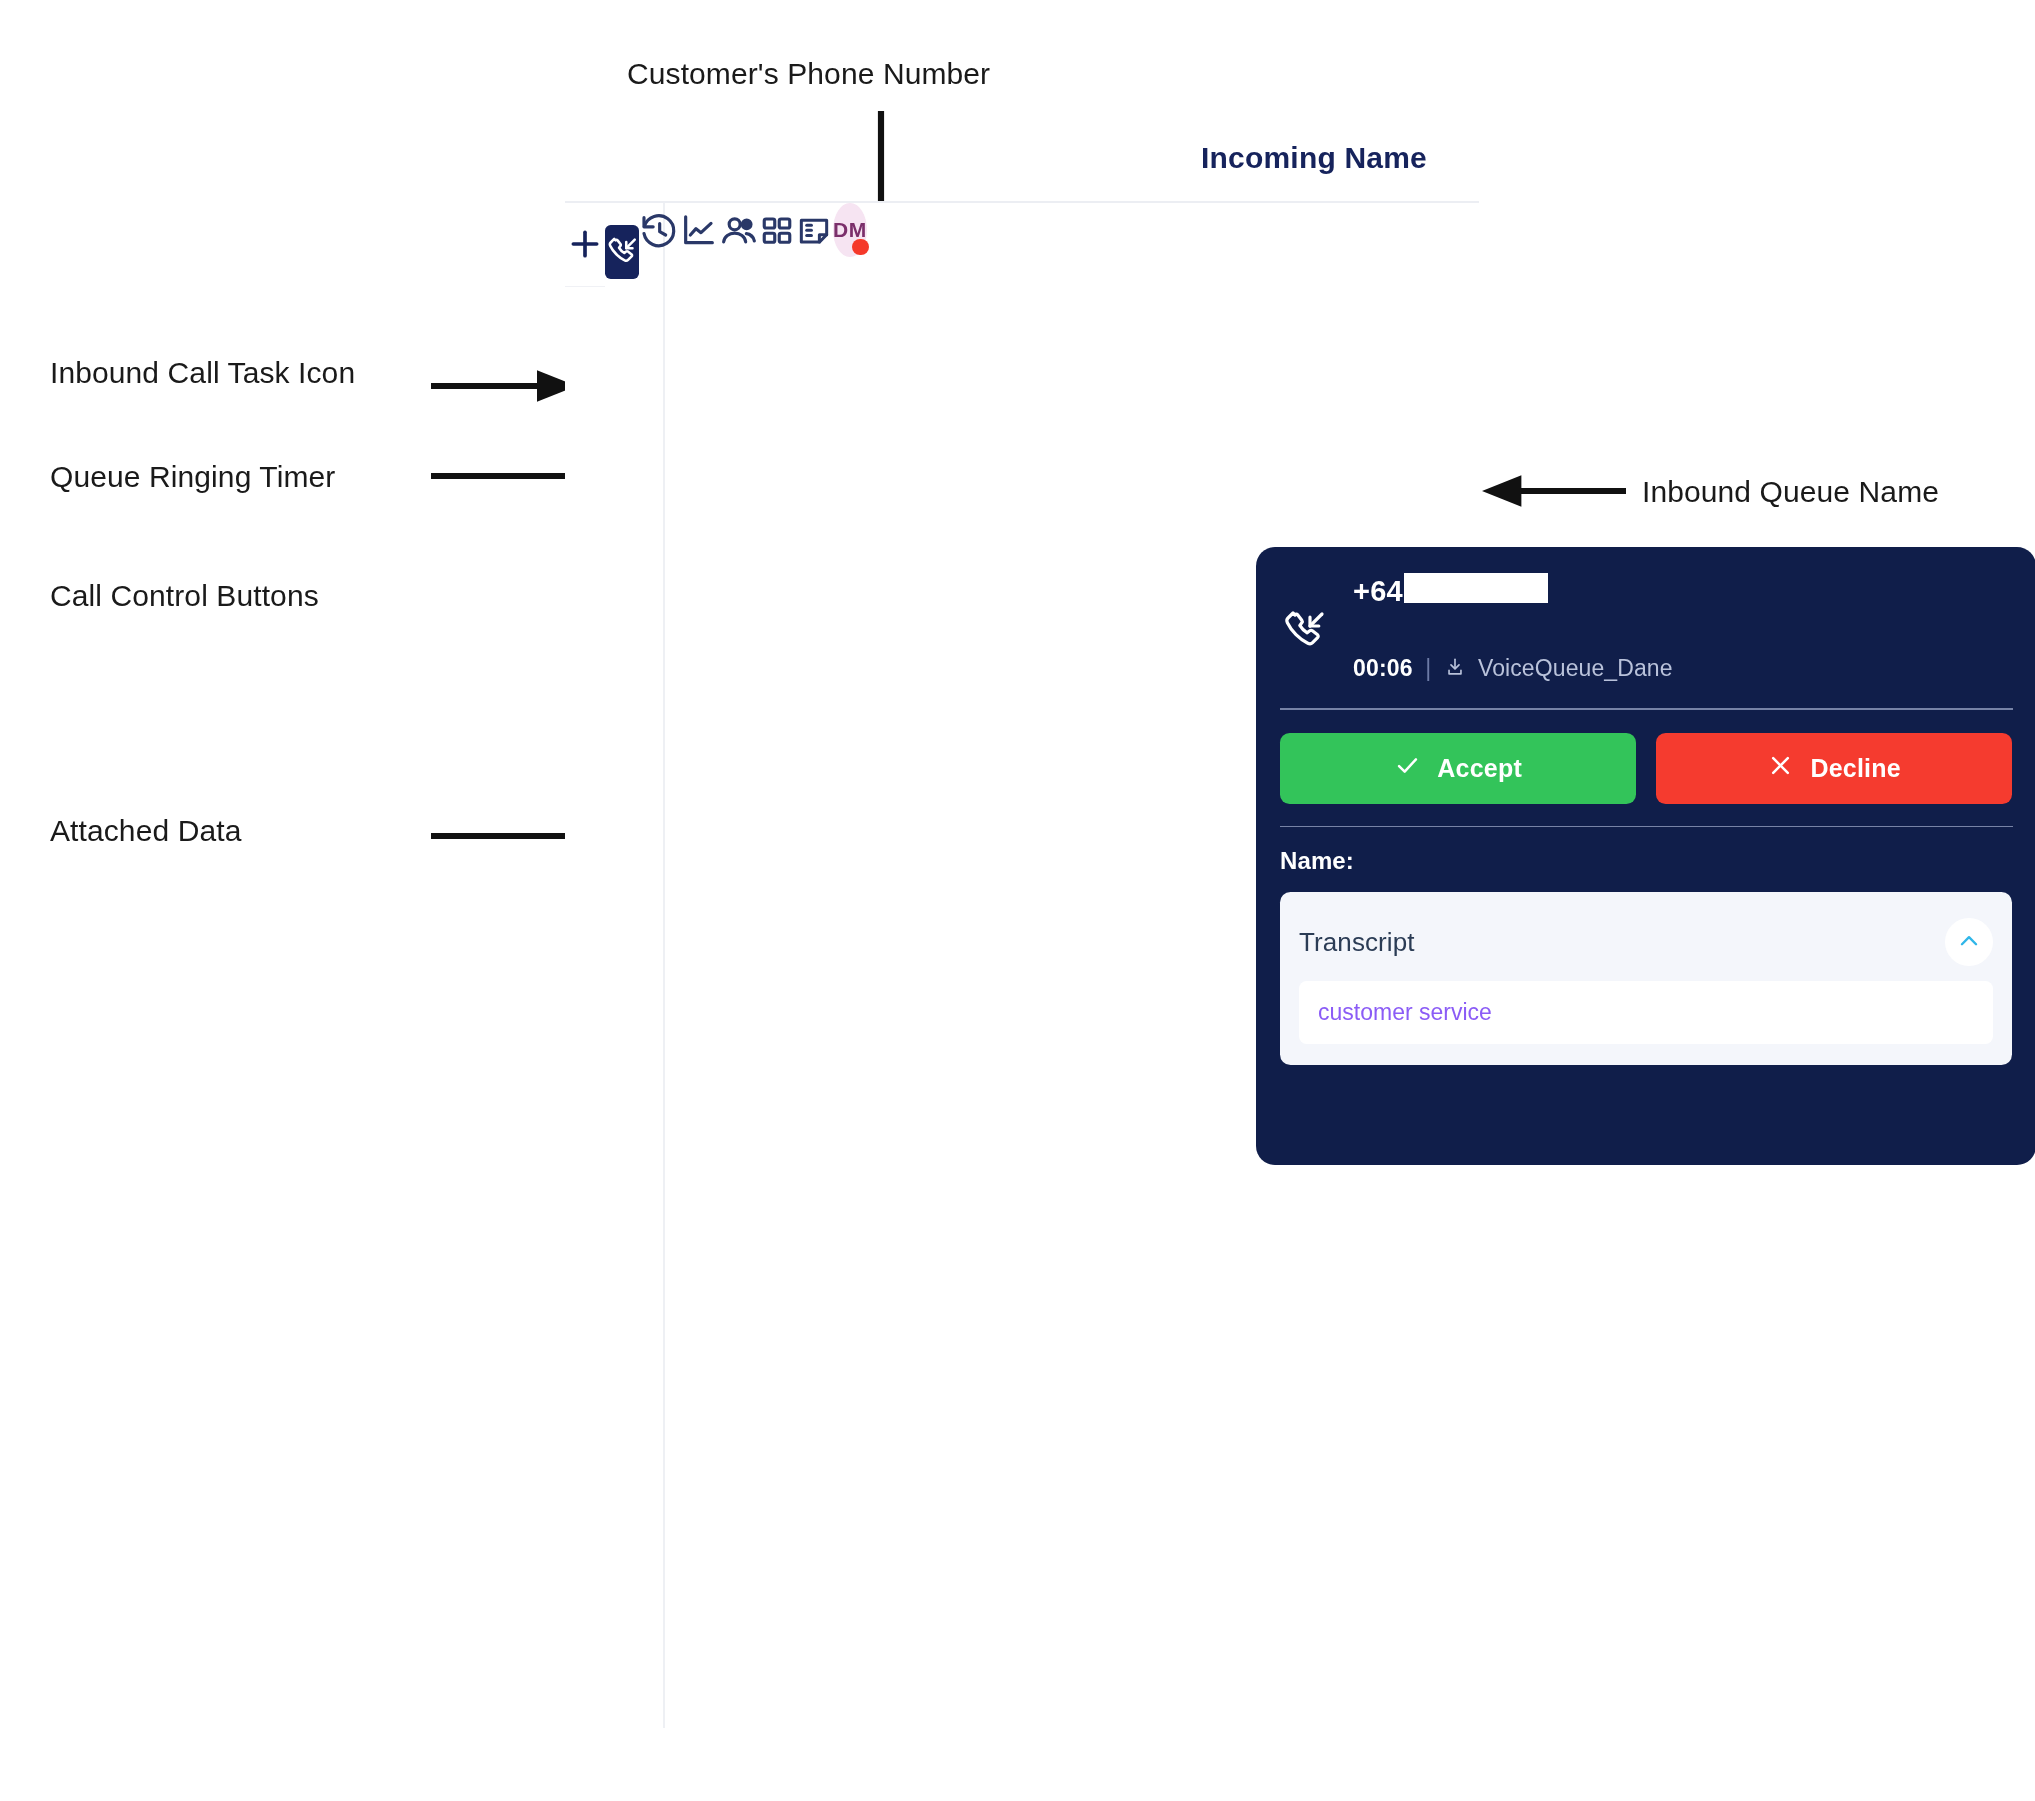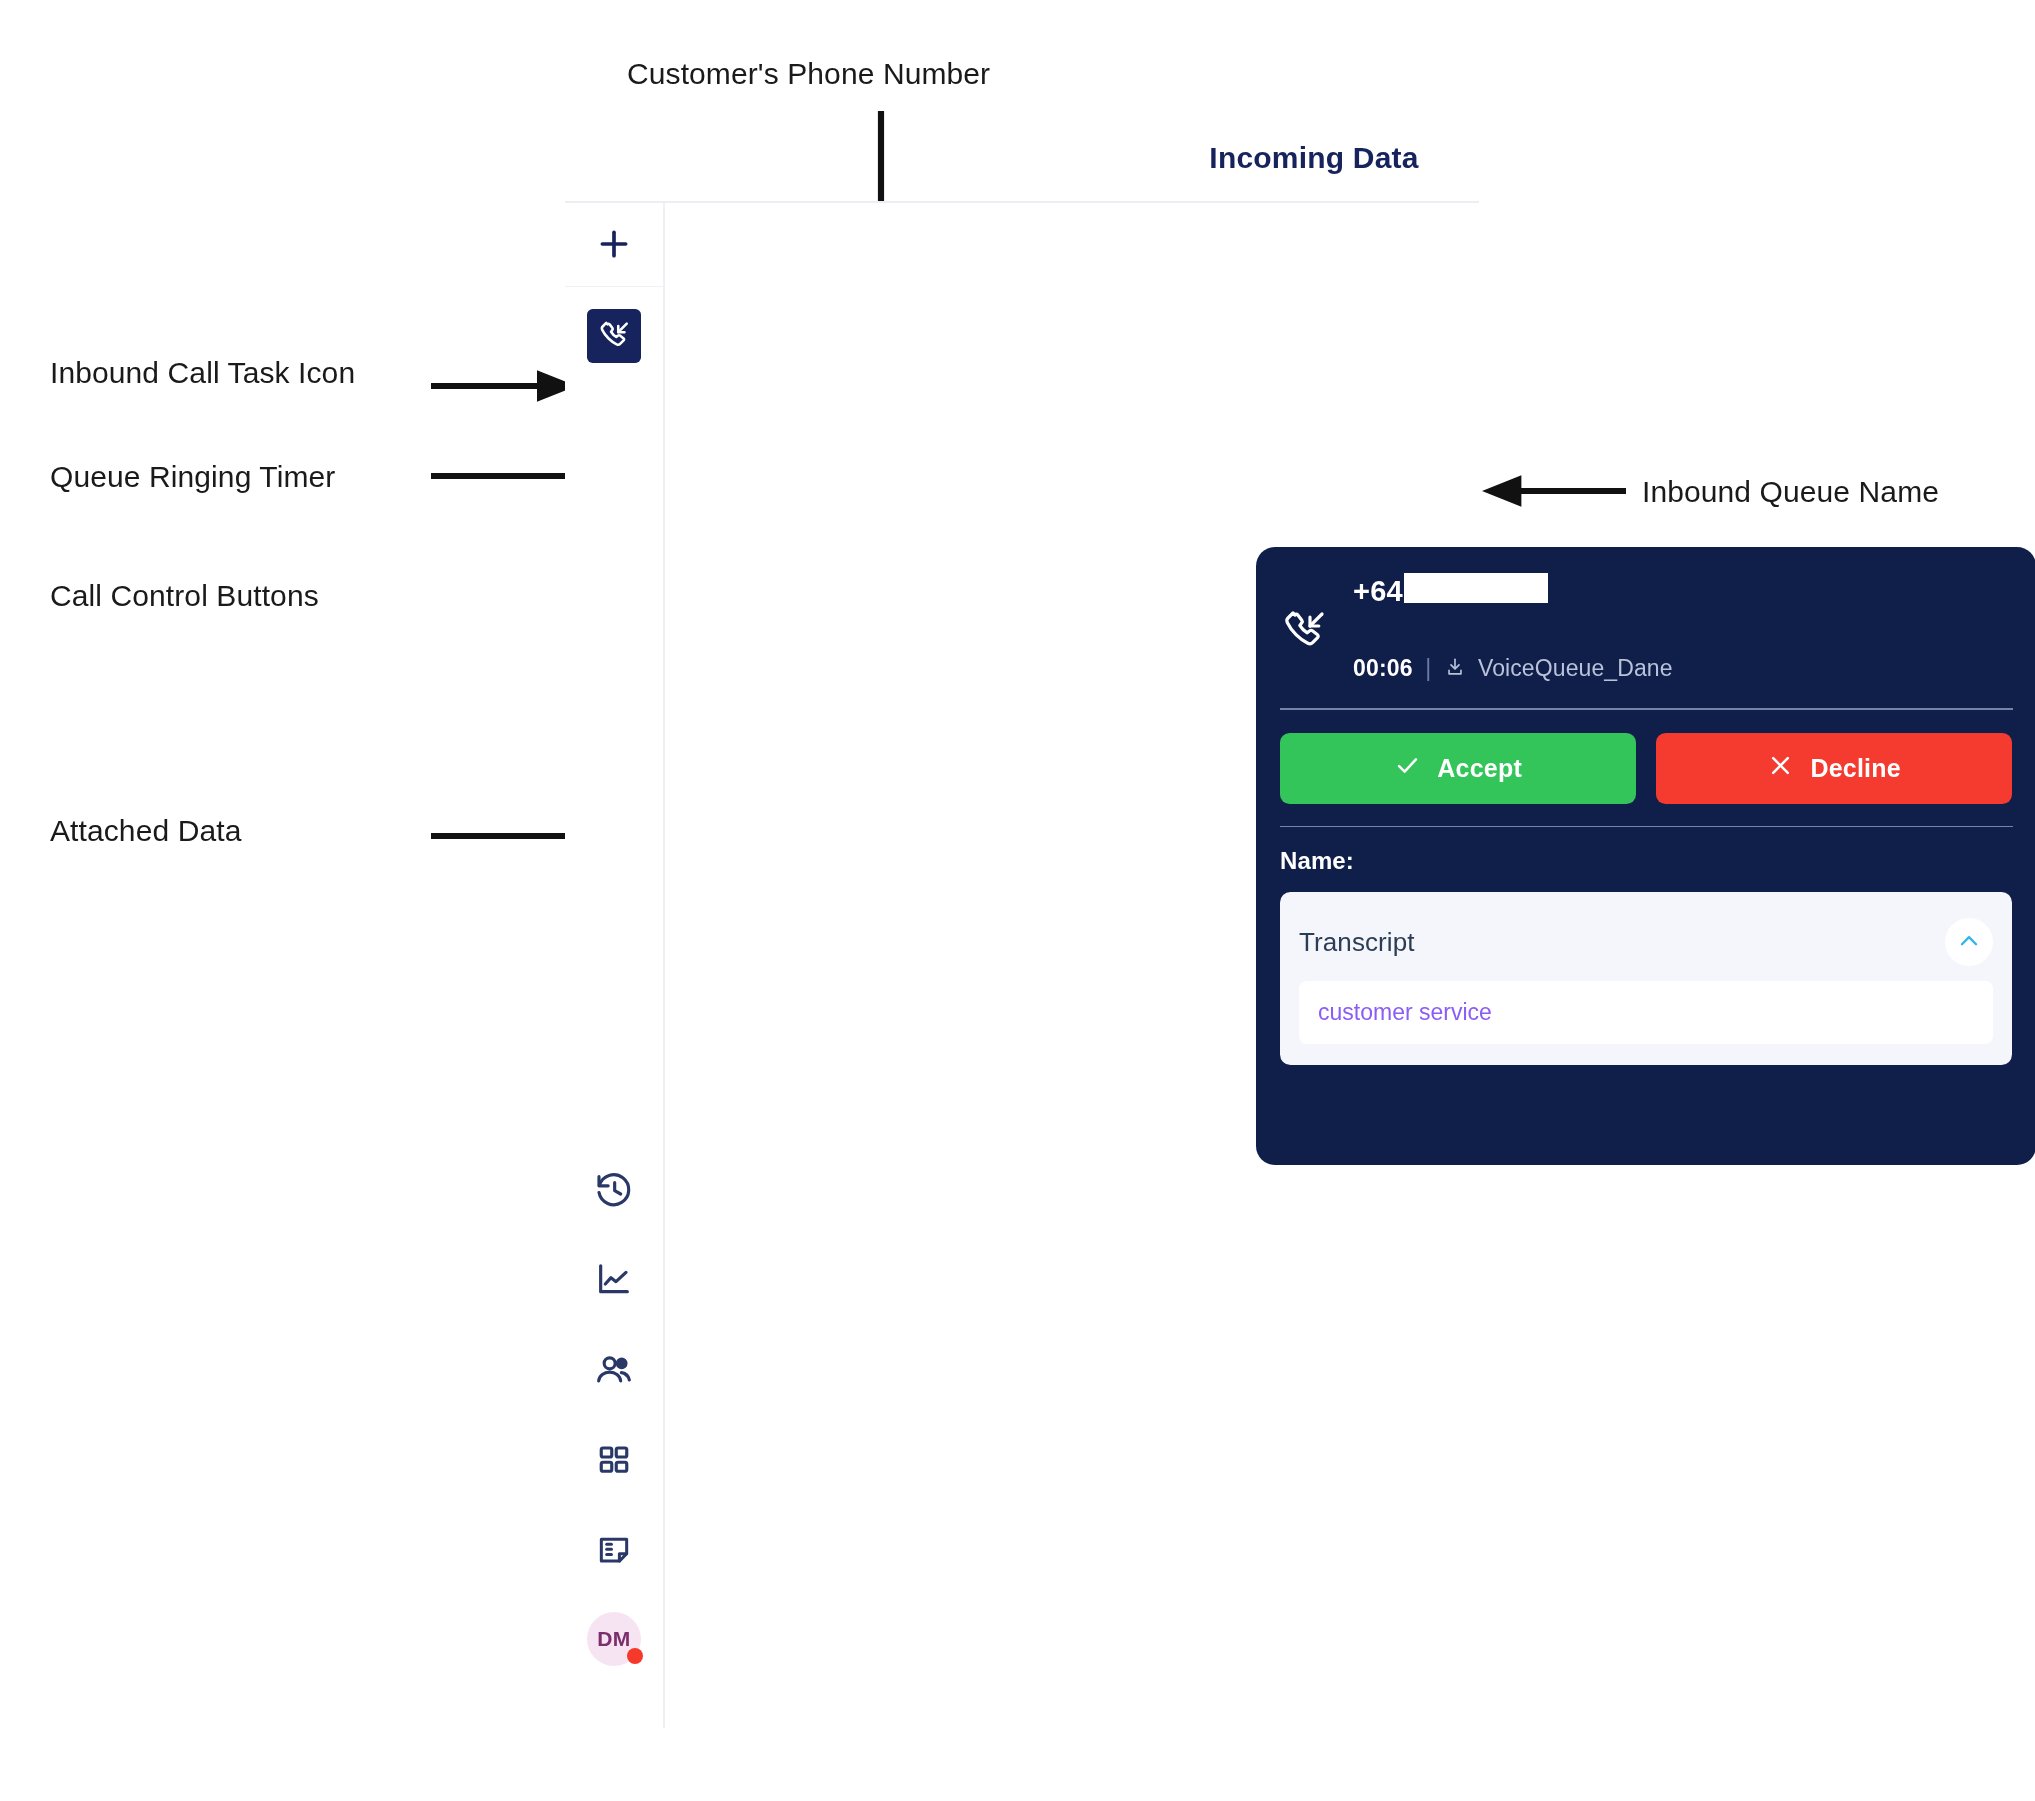--- a/index.html
+++ b/index.html
@@ -40,21 +40,21 @@
     letter-spacing:0.2px;
   }
 
   
   #sidebar{
     position:absolute;
     left:0;top:0;
     width:98px;height:1525px;
     background:#ffffff;
     border-right:2.4px solid #eef0f4;
-    display:flex;flex-direction:column;align-items:center;
+    display:flex;flex-direction:row;
   }
   .rail-top{
     width:100%;height:84px;
     display:flex;align-items:center;justify-content:center;
     border-bottom:1.9px solid #f0f1f5;
     box-sizing:border-box;
   }
   .rail-task{
     margin-top:21.5px;
     width:54px;height:54px;
@@ -198,21 +198,21 @@
 </div>
 
 <div class="anno" style="left:1642px;top:475px;">Inbound Queue Name</div>
 <div class="arrow" style="left:1482px;top:474px;">
   <svg width="144" height="34" viewBox="0 0 300 70">
     <line x1="60" y1="35" x2="300" y2="35" stroke="#111" stroke-width="13"></line>
     <polygon points="0,35 82,2 82,68" fill="#111"></polygon>
   </svg>
 </div>
 
-<div id="panel-title">Incoming Data</div>
+<div id="panel-title">Incoming Name</div>
 
 <div id="app-panel">
 
   <div id="sidebar">
 
     <div class="rail-top">
       <span>
         <svg width="40" height="40" viewBox="0 0 24 24" fill="none" stroke="#16235c" stroke-width="2.2" stroke-linecap="round">
           <line x1="12" y1="5" x2="12" y2="19"></line>
           <line x1="5" y1="12" x2="19" y2="12"></line>

